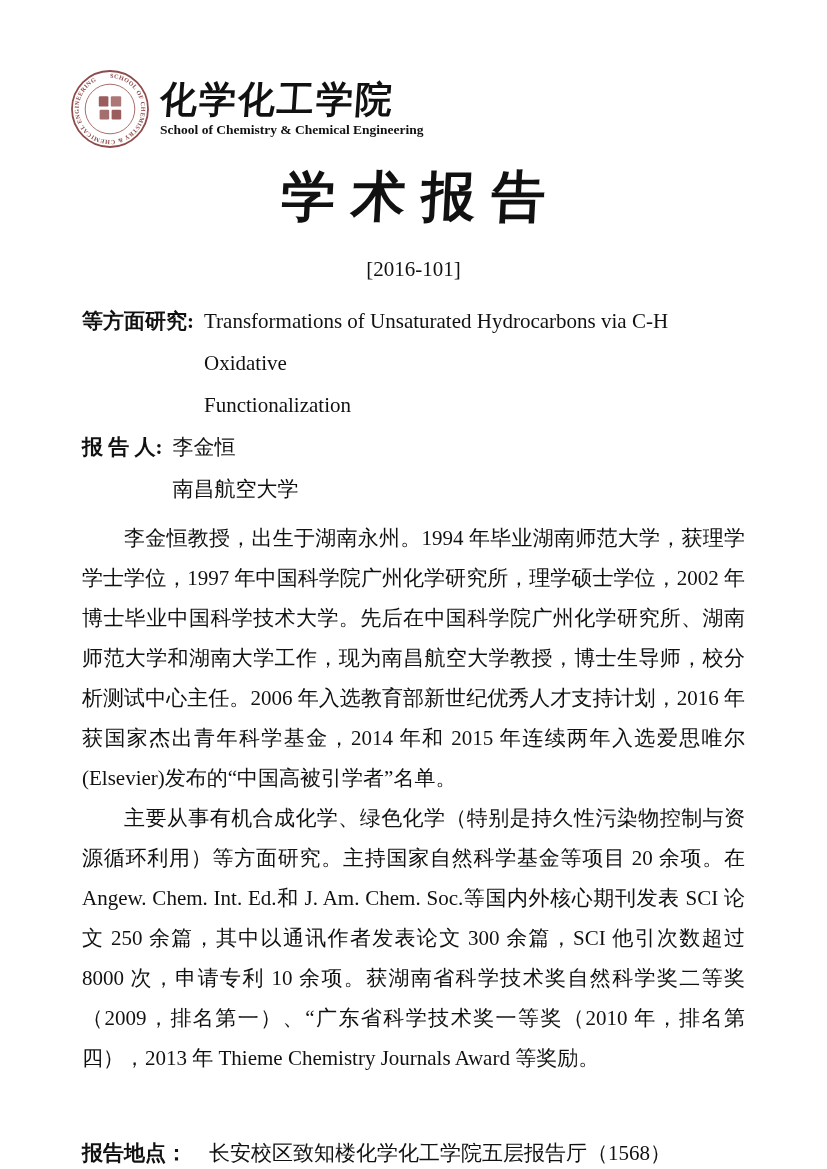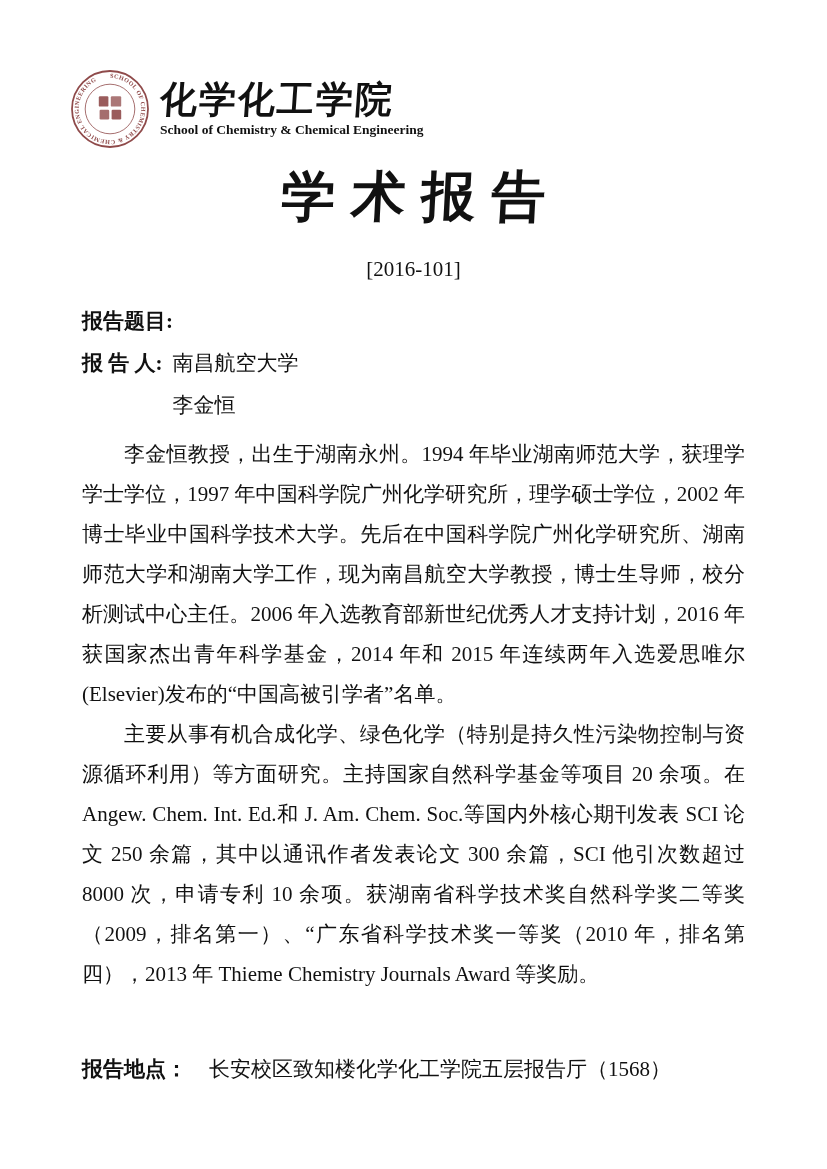--- a/index.html
+++ b/index.html
@@ -78,27 +78,31 @@
       <div class="zh">化学化工学院</div>
       <div class="en">School of Chemistry &amp; Chemical Engineering</div>
     </div>
   </header>
 
   <h1 class="doc-title">学术报告</h1>
   <div class="doc-number">[2016-101]</div>
 
   <section class="meta">
     <div class="meta-row">
-      <span class="label">报告题目:</span>
+      <span class="label">等方面研究:</span>
+      <div class="value">
+        <div>Transformations of Unsaturated Hydrocarbons via C-H Oxidative</div>
+        <div>Functionalization</div>
+      </div>
     </div>
     <div class="meta-row">
       <span class="label">报 告 人:</span>
       <div class="value">
+        <div>李金恒</div>
         <div>南昌航空大学</div>
-        <div>李金恒</div>
       </div>
     </div>
   </section>
 
   <section class="intro">
     <p>李金恒教授，出生于湖南永州。1994 年毕业湖南师范大学，获理学学士学位，1997 年中国科学院广州化学研究所，理学硕士学位，2002 年博士毕业中国科学技术大学。先后在中国科学院广州化学研究所、湖南师范大学和湖南大学工作，现为南昌航空大学教授，博士生导师，校分析测试中心主任。2006 年入选教育部新世纪优秀人才支持计划，2016 年获国家杰出青年科学基金，2014 年和 2015 年连续两年入选爱思唯尔(Elsevier)发布的“中国高被引学者”名单。</p>
     <p>主要从事有机合成化学、绿色化学（特别是持久性污染物控制与资源循环利用）等方面研究。主持国家自然科学基金等项目 20 余项。在 Angew. Chem. Int. Ed.和 J. Am. Chem. Soc.等国内外核心期刊发表 SCI 论文 250 余篇，其中以通讯作者发表论文 300 余篇，SCI 他引次数超过 8000 次，申请专利 10 余项。获湖南省科学技术奖自然科学奖二等奖（2009，排名第一）、“广东省科学技术奖一等奖（2010 年，排名第四），2013 年 Thieme Chemistry Journals Award 等奖励。</p>
   </section>
 
   <section class="schedule">

